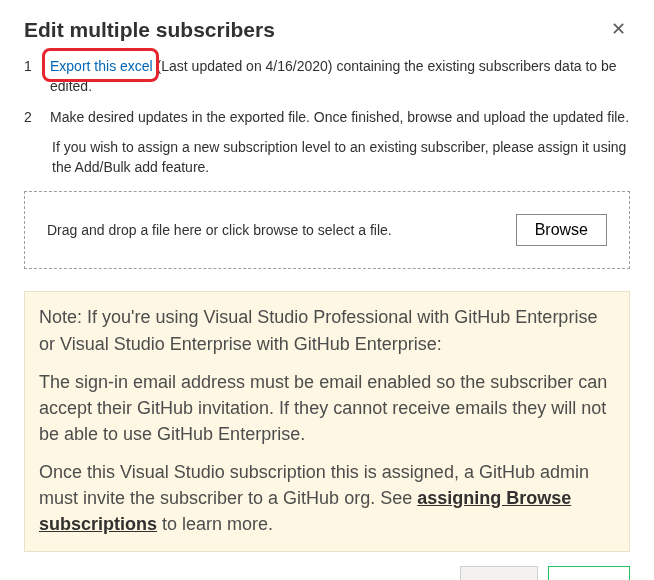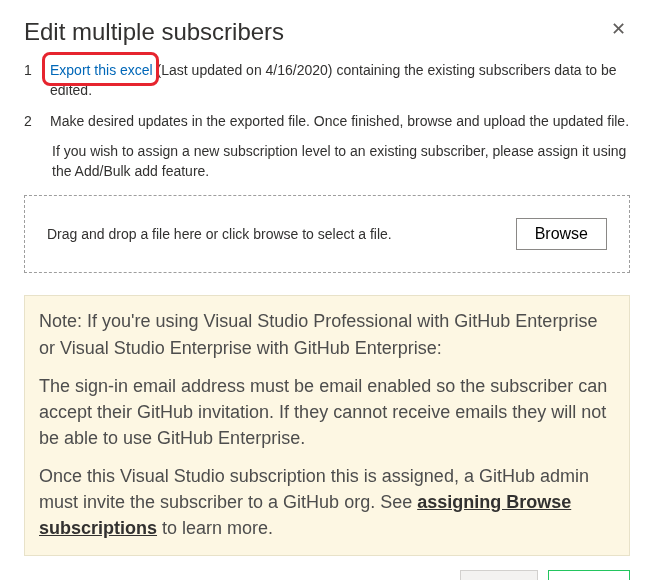--- a/index.html
+++ b/index.html
@@ -16,22 +16,22 @@
   *, *::before, *::after { box-sizing: inherit; }
   .dialog {
     padding: 18px 24px 20px 24px;
   }
   .header {
     display: flex;
     justify-content: space-between;
     align-items: flex-start;
   }
   .title {
-    font-size: 24px;
-    font-weight: 400;
+    font-size: 21px;
+    font-weight: 700;
     color: #323130;
     margin: 0 0 14px 0;
   }
   .close-btn {
     background: none;
     border: none;
     font-size: 18px;
     line-height: 1;
     padding: 2px 4px;
     cursor: pointer;

